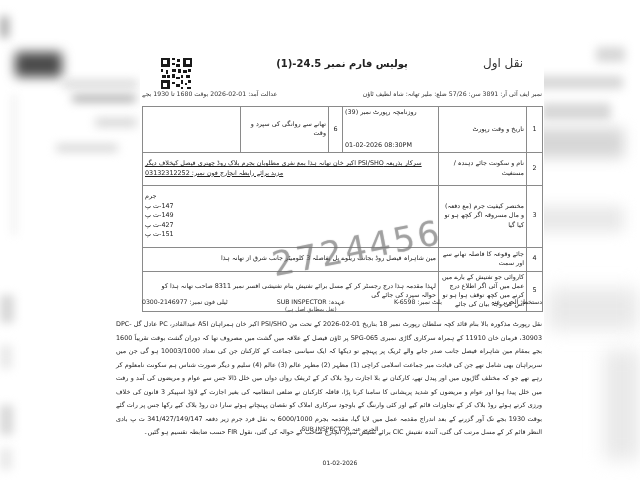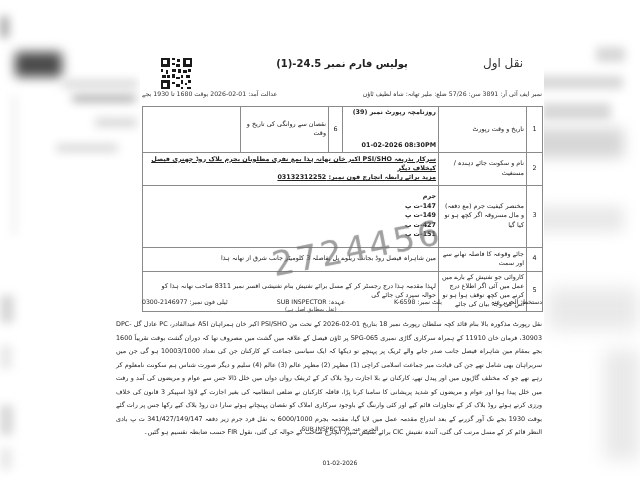--- a/index.html
+++ b/index.html
@@ -20,21 +20,21 @@
   .doc-title{position:absolute;left:0;top:8px;width:100%;text-align:center;font-size:10px;font-weight:600;color:#222;}
   .doc-subtitle{position:absolute;left:0;top:24px;width:100%;text-align:center;font-size:6.8px;color:#222;}
   .info-line{position:absolute;left:2px;top:40px;width:400px;display:flex;justify-content:space-between;font-size:6.2px;color:#333;}
   .info-line .right{text-align:right;}
   .info-line .left{direction:ltr;text-align:left;}
   
   table.fir{position:absolute;left:2px;top:56px;width:400px;border-collapse:collapse;table-layout:fixed;direction:rtl;}
   table.fir td{border:0.8px solid #8a8a8a;padding:1px 2px;vertical-align:middle;font-size:6.4px;line-height:1.45;color:#222;}
   td.num{width:16px;text-align:center;font-size:7.5px;}
   td.lbl{width:88px;text-align:right;}
-  td.ctr{text-align:right;font-weight:bold;}
+  td.ctr{text-align:left;}
   .u{text-decoration:underline;}
   .sections div{line-height:1.5;}
   
   .sig-row{position:absolute;left:2px;top:248px;width:400px;display:flex;justify-content:space-between;align-items:flex-start;font-size:6.2px;direction:rtl;}
   .sig-row .pair{white-space:nowrap;}
   .rank-wrap{text-align:center;}
   .rank-note{font-size:5.5px;color:#444;margin-top:1px;}
   .latin{direction:ltr;unicode-bidi:embed;margin-top:24px;}
   
   .body-par{position:absolute;left:-24px;top:268px;width:426px;font-size:6.4px;line-height:13.5px;text-align:justify;text-align-last:right;color:#1d1d1d;direction:rtl;}
@@ -129,21 +129,21 @@
       </colgroup>
       <tbody>
           <tr style="height:37px;">
         <td class="num">1</td>
         <td class="lbl">تاریخ و وقت رپورٹ</td>
         <td class="ctr">
           <div>روزنامچہ رپورٹ نمبر (39)</div>
           <div class="latin">01-02-2026 08:30PM</div>
         </td>
         <td class="num">6</td>
-        <td class="lbl">نقصان سے روانگی کی تاریخ و وقت</td>
+        <td class="lbl">تھانے سے روانگی کی سپرد و وقت</td>
         <td></td>
       </tr>
       <tr style="height:33px;">
         <td class="num">2</td>
         <td class="lbl">نام و سکونت جائے دہندہ /مستغیث</td>
         <td class="ctr" colspan="4">
           <div class="u">سرکار بذریعہ PSI/SHO اکبر خان تھانہ ہذا بمع نفری مطلوبان بجرم بلاک روڈ چھتری فیصل کیخلاف دیگر</div>
           <div class="u">مزید برائے رابطہ انچارج فون نمبر: 03132312252</div>
         </td>
       </tr>

